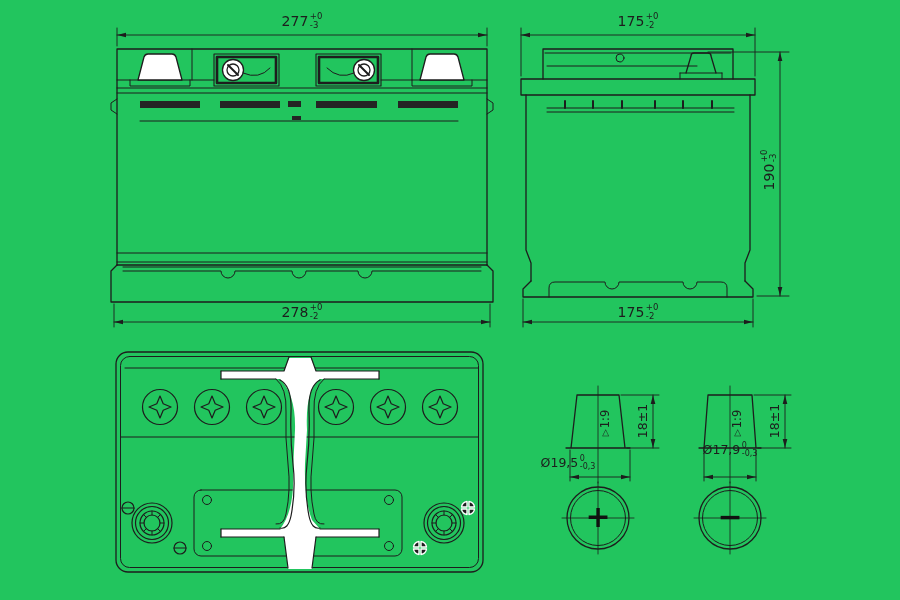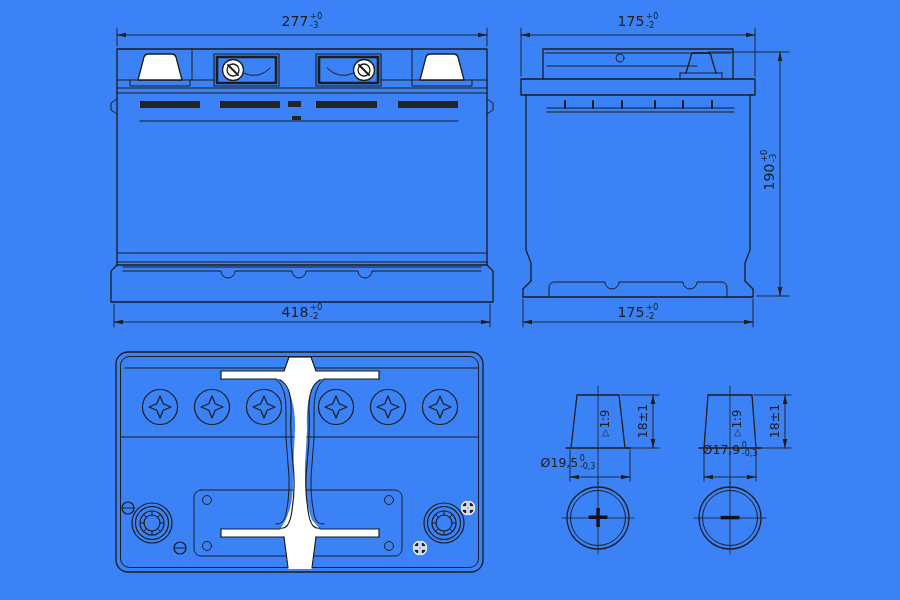--- a/index.html
+++ b/index.html
@@ -1,16 +1,16 @@
 <!DOCTYPE html>
 <html><head>
 <meta charset="utf-8">
 <style>
   html,body{margin:0;padding:0;background:#fff;}
-  .canvas{position:relative;width:900px;height:600px;background:#3b82f6;overflow:hidden;
+  .canvas{position:relative;width:900px;height:600px;background:#22c55e;overflow:hidden;
           font-family:"DejaVu Sans",sans-serif;color:#1d1d1d;}
   .canvas svg{position:absolute;left:0;top:0;}
   .dim-label{position:absolute;transform:translate(-50%,-50%);display:flex;align-items:center;
              font-size:14px;line-height:1;white-space:nowrap;color:#1d1d1d;}
   .dim-label.rot{transform:translate(-50%,-50%) rotate(-90deg);}
   .dim-label .tols{display:inline-flex;flex-direction:column;font-size:8.5px;line-height:1.05;margin-left:1.5px;}
   .dim-label.small{font-size:12.5px;}
   .taper{font-size:11.5px;}
   .taper .tri{font-size:9px;margin-right:1px;}
   .mark{position:absolute;transform:translate(-50%,-50%);font-weight:bold;font-size:30px;line-height:1;color:#111;}
@@ -239,21 +239,21 @@
 
 <div class="dim-label" style="left:302px;top:21px">
   <span>277</span>
   <span class="tols">
         <span>+0</span>
         <span>-3</span>
       </span>
 </div>
 
 <div class="dim-label" style="left:302px;top:312px">
-  <span>418</span>
+  <span>278</span>
   <span class="tols">
         <span>+0</span>
         <span>-2</span>
       </span>
 </div>
 
 <div class="dim-label" style="left:638px;top:21px">
   <span>175</span>
   <span class="tols">
         <span>+0</span>

